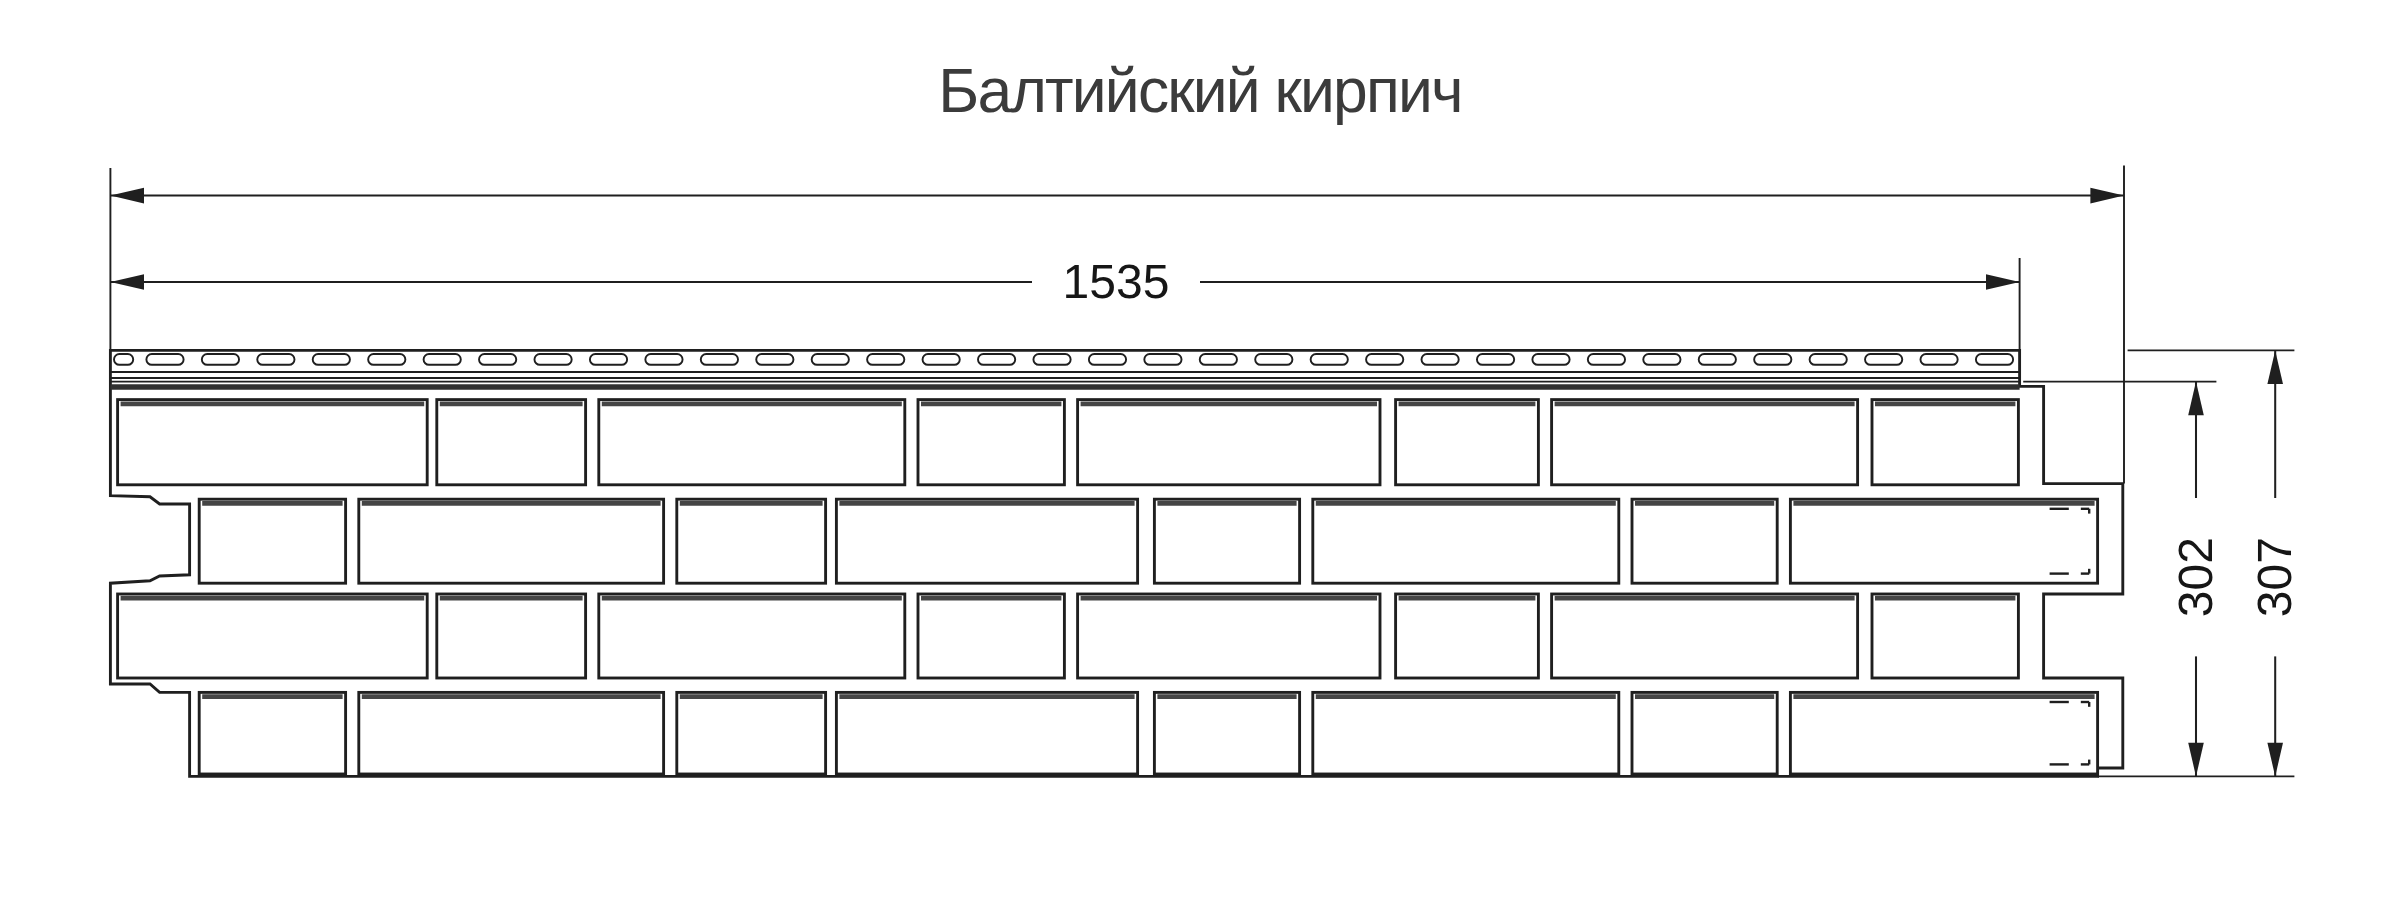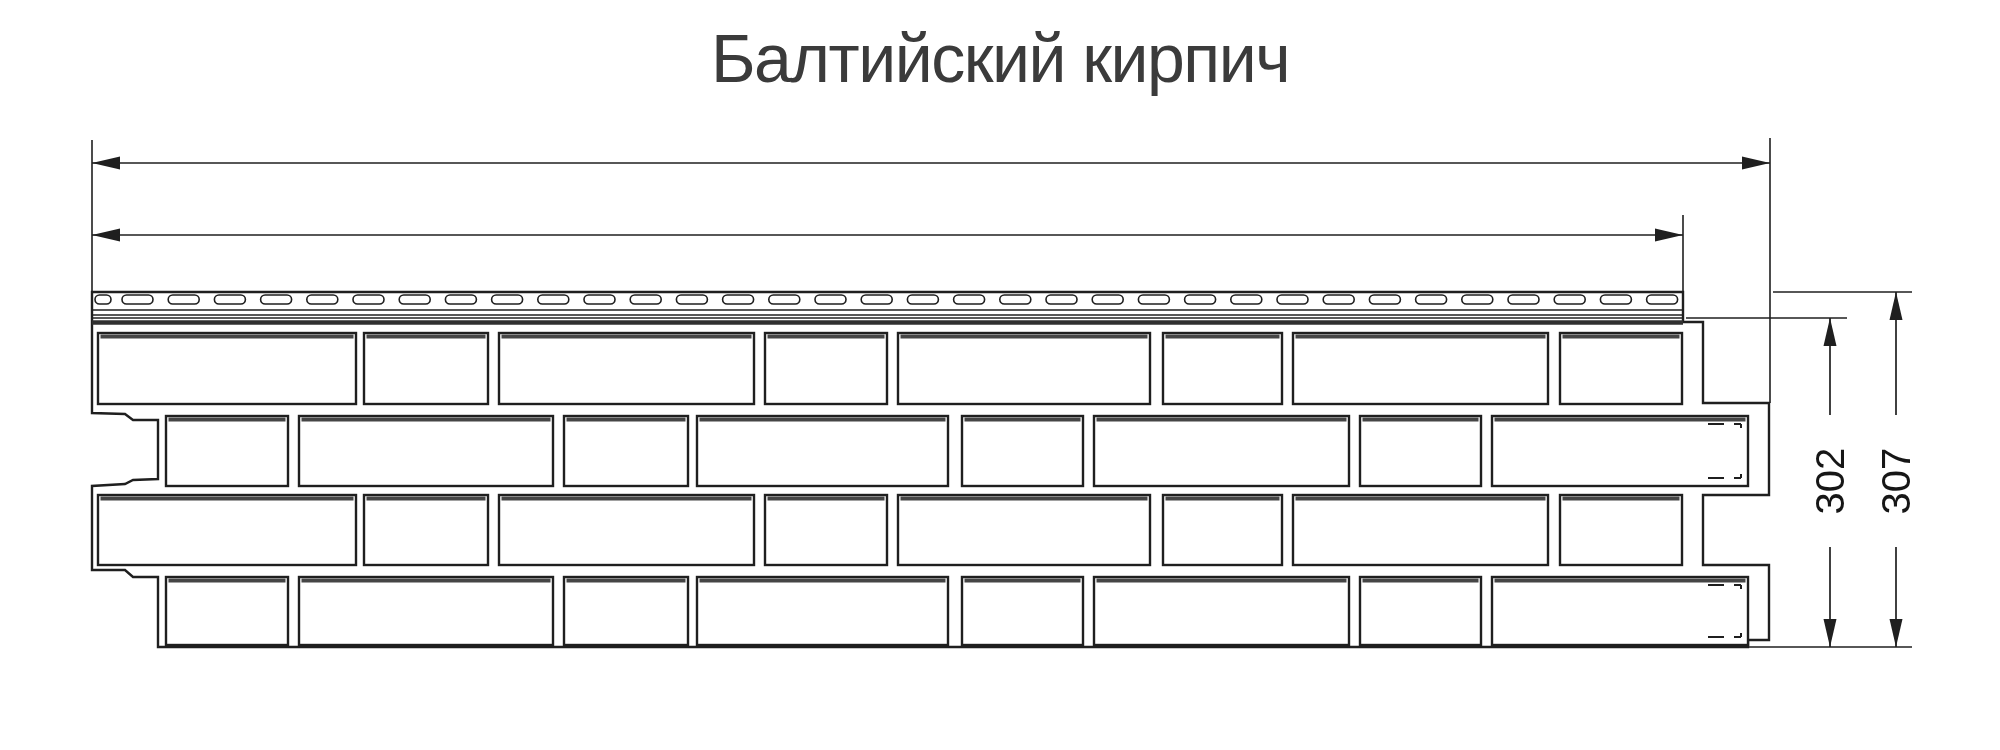--- a/index.html
+++ b/index.html
@@ -5,23 +5,23 @@
   html,body{margin:0;padding:0;background:#ffffff;}
   .stage{
     position:relative;
     width:2000px;height:750px;
     background:#ffffff;
     overflow:hidden;
     font-family:"Liberation Sans","DejaVu Sans",sans-serif;
   }
   .title{
     position:absolute;
-    top:26px;left:0;width:2000px;
+    top:44px;left:0;width:2000px;
     text-align:center;
-    font-size:68px;
+    font-size:52px;
     line-height:64px;
     letter-spacing:-1.5px;
     color:#3b3b3b;
   }
   .art{
     position:absolute;
     left:0;top:0;width:2000px;height:750px;
   }
   .dim-label{
     position:absolute;
@@ -176,18 +176,19 @@
       <polygon points="1683,235 1655,228.5 1655,241.5" fill="#1f1f1f"></polygon>
       <line x1="1830" y1="318" x2="1830" y2="647" stroke="#1f1f1f" stroke-width="1.7"></line>
       <polygon points="1830,318 1823.5,346 1836.5,346" fill="#1f1f1f"></polygon>
       <polygon points="1830,647 1823.5,619 1836.5,619" fill="#1f1f1f"></polygon>
       <line x1="1896" y1="292" x2="1896" y2="647" stroke="#1f1f1f" stroke-width="1.7"></line>
       <polygon points="1896,292 1889.5,320 1902.5,320" fill="#1f1f1f"></polygon>
       <polygon points="1896,647 1889.5,619 1902.5,619" fill="#1f1f1f"></polygon>
     </svg>
 
 
+  <div class="dim-label h" id="lab-nail-width">1535</div>
 
   <div class="dim-label v" id="lab-face-height">302</div>
 
   <div class="dim-label v" id="lab-full-height">307</div>
 
 </div>
 
 </body></html>

